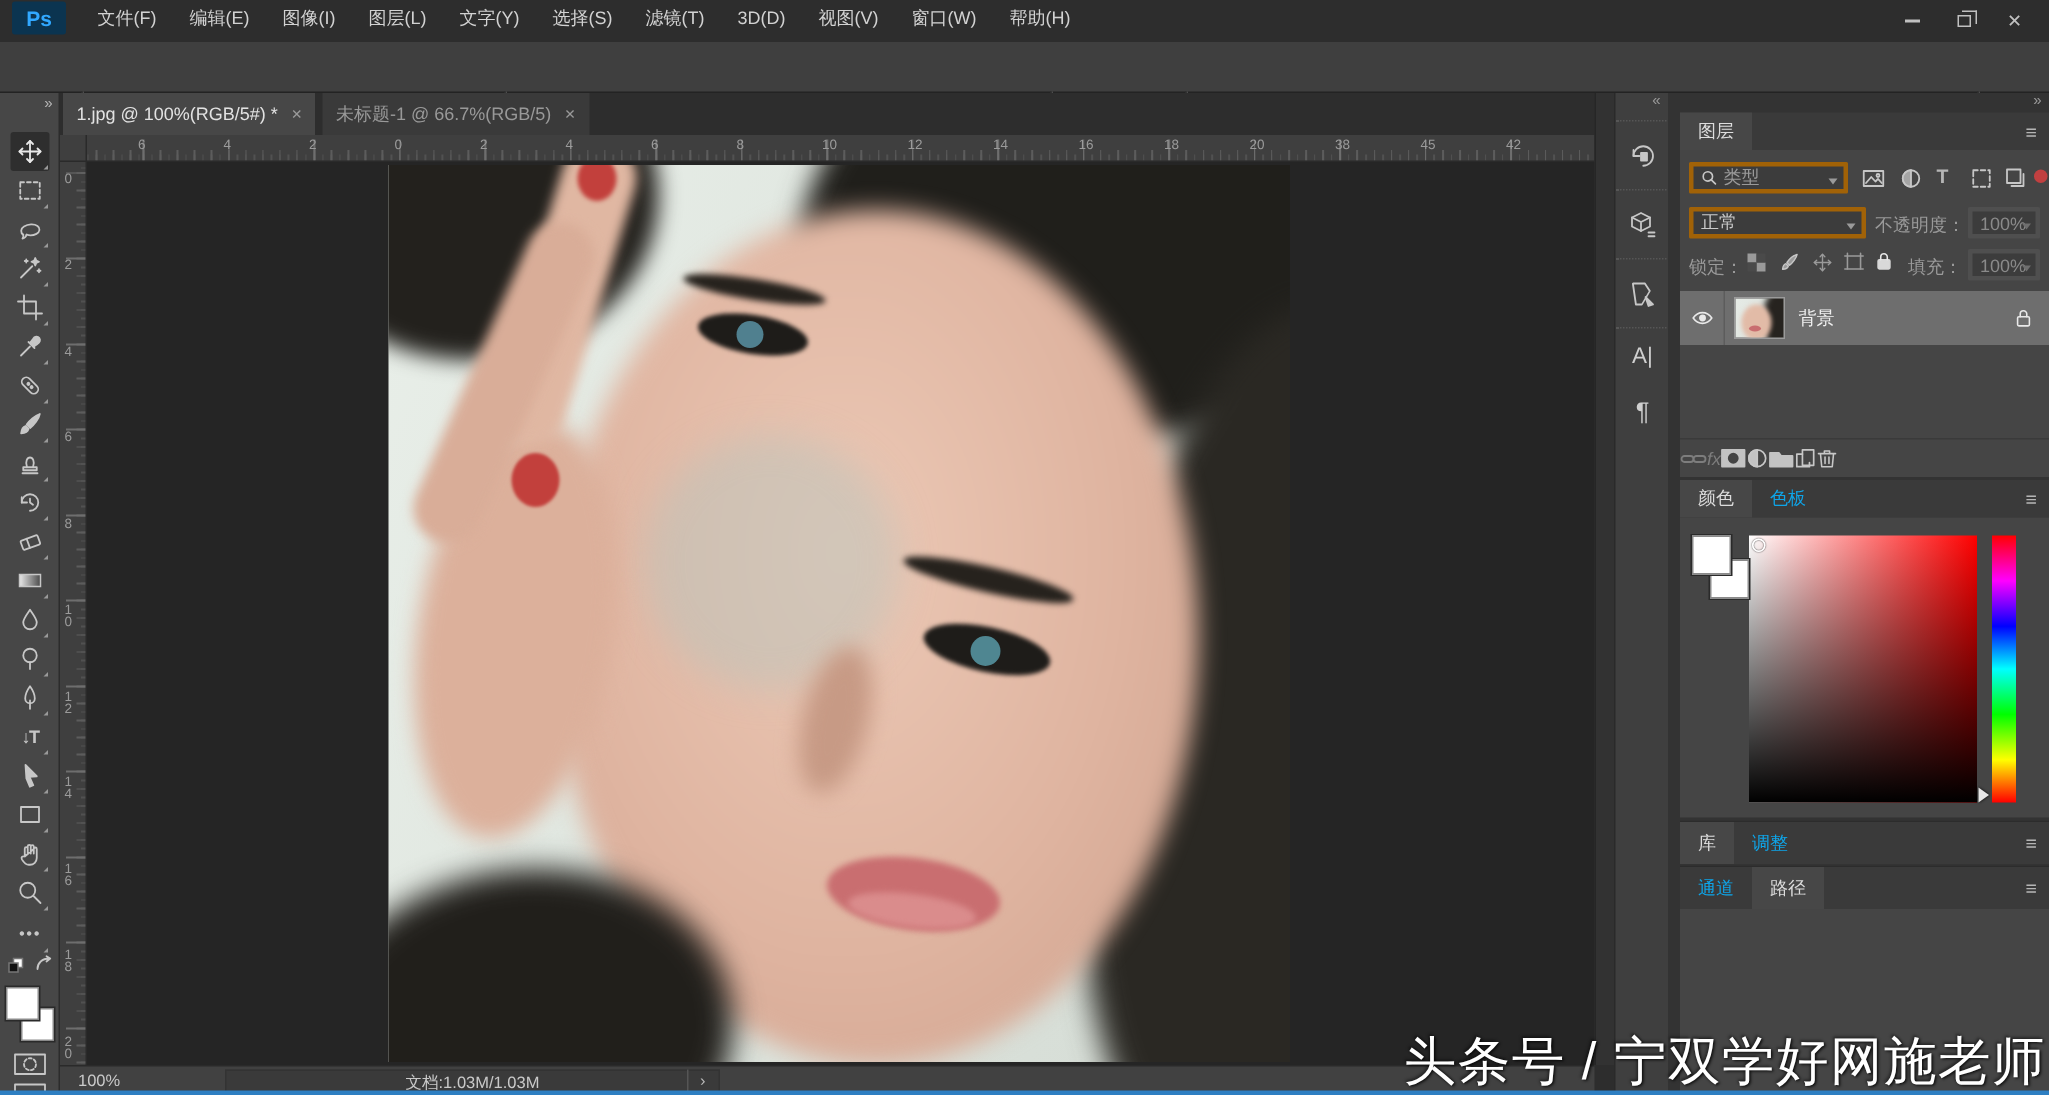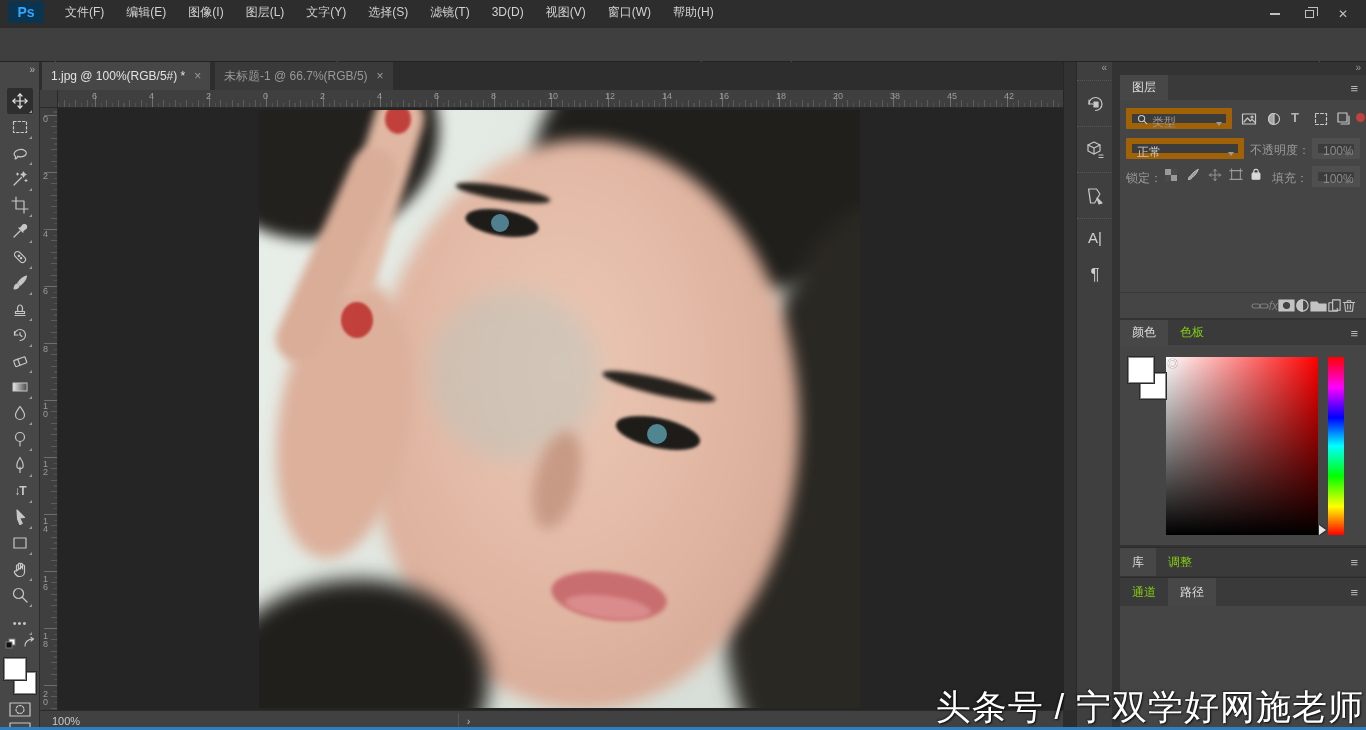--- a/index.html
+++ b/index.html
@@ -82,26 +82,26 @@
 .pstrip .hdr{height:14px;font-size:10px;color:#9a9a9a;text-align:right;padding-right:6px;letter-spacing:-1px}
 .pcell{position:absolute;left:0;width:36px;display:flex;align-items:center;justify-content:center;
   border-top:1px dotted #565656}
 .pglyph{color:#cfcfcf;font-size:15px}
 
 
 .dock{left:1112px;top:62px;width:254px;height:668px;background:#333333}
 .dock .hdr2{position:absolute;left:0;top:0;width:254px;height:13px;font-size:10px;color:#9a9a9a;
   text-align:right;padding-right:6px;letter-spacing:-1px}
 .panel-tabrow{position:absolute;left:8px;width:246px;background:#3a3a3a;display:flex;align-items:stretch}
-.ptab{padding:0 12px;display:flex;align-items:center;color:#84cc16;white-space:nowrap}
+.ptab{padding:0 12px;display:flex;align-items:center;color:#0ea5e9;white-space:nowrap}
 .ptab.active{background:#474747;color:#dddddd}
 .hamb{position:absolute;right:8px;top:50%;transform:translateY(-50%);color:#b5b5b5;font-size:13px}
 .pbody{position:absolute;left:8px;width:246px;background:#454545}
-.field{position:absolute;background:#3c3c3c;border:6px solid #a16207;border-radius:1px;
-  display:flex;padding:0 5px;color:#c9c9c9}
+.field{position:absolute;background:#3c3c3c;border:3px solid #a16207;border-radius:1px;
+  display:flex;align-items:center;padding:0 5px;color:#c9c9c9}
 .field.dis{color:#8a8a8a;border-color:#4f4f4f}
 .plabel{position:absolute;color:#9a9a9a}
 .layerrow{position:absolute;left:8px;width:246px;height:36px;background:#6e6e6e;display:flex;align-items:center}
 .eyebox{width:30px;height:36px;display:flex;align-items:center;justify-content:center;border-right:1px solid #5c5c5c}
 .thumb{width:34px;height:28px;margin-left:6px;border:1px solid #9a9a9a;position:relative;overflow:hidden;
   background:linear-gradient(115deg,#e6ebe6,#d8ded8)}
 .lname{margin-left:9px;color:#f0f0f0}
 .reddot{position:absolute;width:9px;height:9px;border-radius:50%;background:#c14040}
 
 
@@ -678,23 +678,43 @@
           <path d="M5.5 7V5a2.5 2.5 0 015 0v2"></path>
         </svg>
       </span>
     <span class="plabel" style="left:152px;top:70px">填充：</span>
     <span class="field dis" style="left:192px;top:66px;width:48px;height:21px">
       <span>100%</span>
       <span class="ddarrow" style="position:absolute;right:3px;top:8px;border-left:3.5px solid transparent;border-right:3.5px solid transparent;border-top:4px solid #6f6f6f"></span>
     </span>
   </div>
 
+  <div class="layerrow" style="top:132px">
+    <span class="eyebox">
+      <svg class="ic bright" width="16" height="16" viewBox="0 0 18 18">
+          <path d="M2 9s2.8-4 7-4 7 4 7 4-2.8 4-7 4-7-4-7-4z"></path>
+          <circle cx="9" cy="9" r="2" fill="#e9e9e9"></circle>
+        </svg>
+      </span>
+    <span class="thumb">
+      <span class="blob" style="left:18px;top:-6px;width:22px;height:40px;background:#26231f;filter:blur(2px)"></span>
+      <span class="blob" style="left:4px;top:4px;width:20px;height:24px;background:#e2bba7;filter:blur(1.5px)"></span>
+      <span class="blob" style="left:9px;top:18px;width:8px;height:4px;background:#c96e70"></span>
+    </span>
+    <span class="lname">背景</span>
+    <span style="position:absolute;right:10px">
+      <svg class="ic bright" width="14" height="14" viewBox="0 0 16 16">
+          <rect x="3.5" y="7" width="9" height="7" rx="1"></rect>
+          <path d="M5.5 7V5a2.5 2.5 0 015 0v2"></path>
+        </svg>
+      </span>
+  </div>
 
   <div class="pbody" style="top:168px;height:62px"></div>
-  <div class="pbody" style="top:230px;height:26px;border-top:1px solid #3a3a3a;display:flex;align-items:center;justify-content:flex-end;gap:0;padding-right:10px">
+  <div class="pbody" style="top:230px;height:26px;border-top:1px solid #3a3a3a;display:flex;align-items:center;gap:0;padding-right:10px">
     <span>
       <svg class="ic dim" width="18" height="12" viewBox="0 0 18 12">
           <rect x="1" y="4" width="8" height="4" rx="2"></rect>
           <rect x="9" y="4" width="8" height="4" rx="2"></rect>
         </svg>
       </span>
     <span style="color:#7d7d7d;font-style:italic;font-size:12px">fx</span>
     <span>
       <svg class="ic" width="17" height="13" viewBox="0 0 17 13">
           <rect x="1" y="1" width="15" height="11" fill="#c3c3c3" stroke="#c3c3c3"></rect>
@@ -749,17 +769,18 @@
   <div class="panel-tabrow" style="top:515px;height:29px;border-top:1px solid #2c2c2c">
     <span class="ptab">通道</span>
     <span class="ptab active">路径</span>
     <span class="hamb">≡</span>
   </div>
   <div class="pbody" style="top:544px;height:124px"></div>
 </div>
 
 <div class="abs statusbar">
   <span style="padding-left:12px">100%</span>
+  <span class="statfield">文档:1.03M/1.03M</span>
   <span class="statchev">›</span>
 </div>
 
 <div class="abs taskline"></div>
 <div class="abs watermark">头条号 / 宁双学好网施老师</div>
 
 </body></html>

